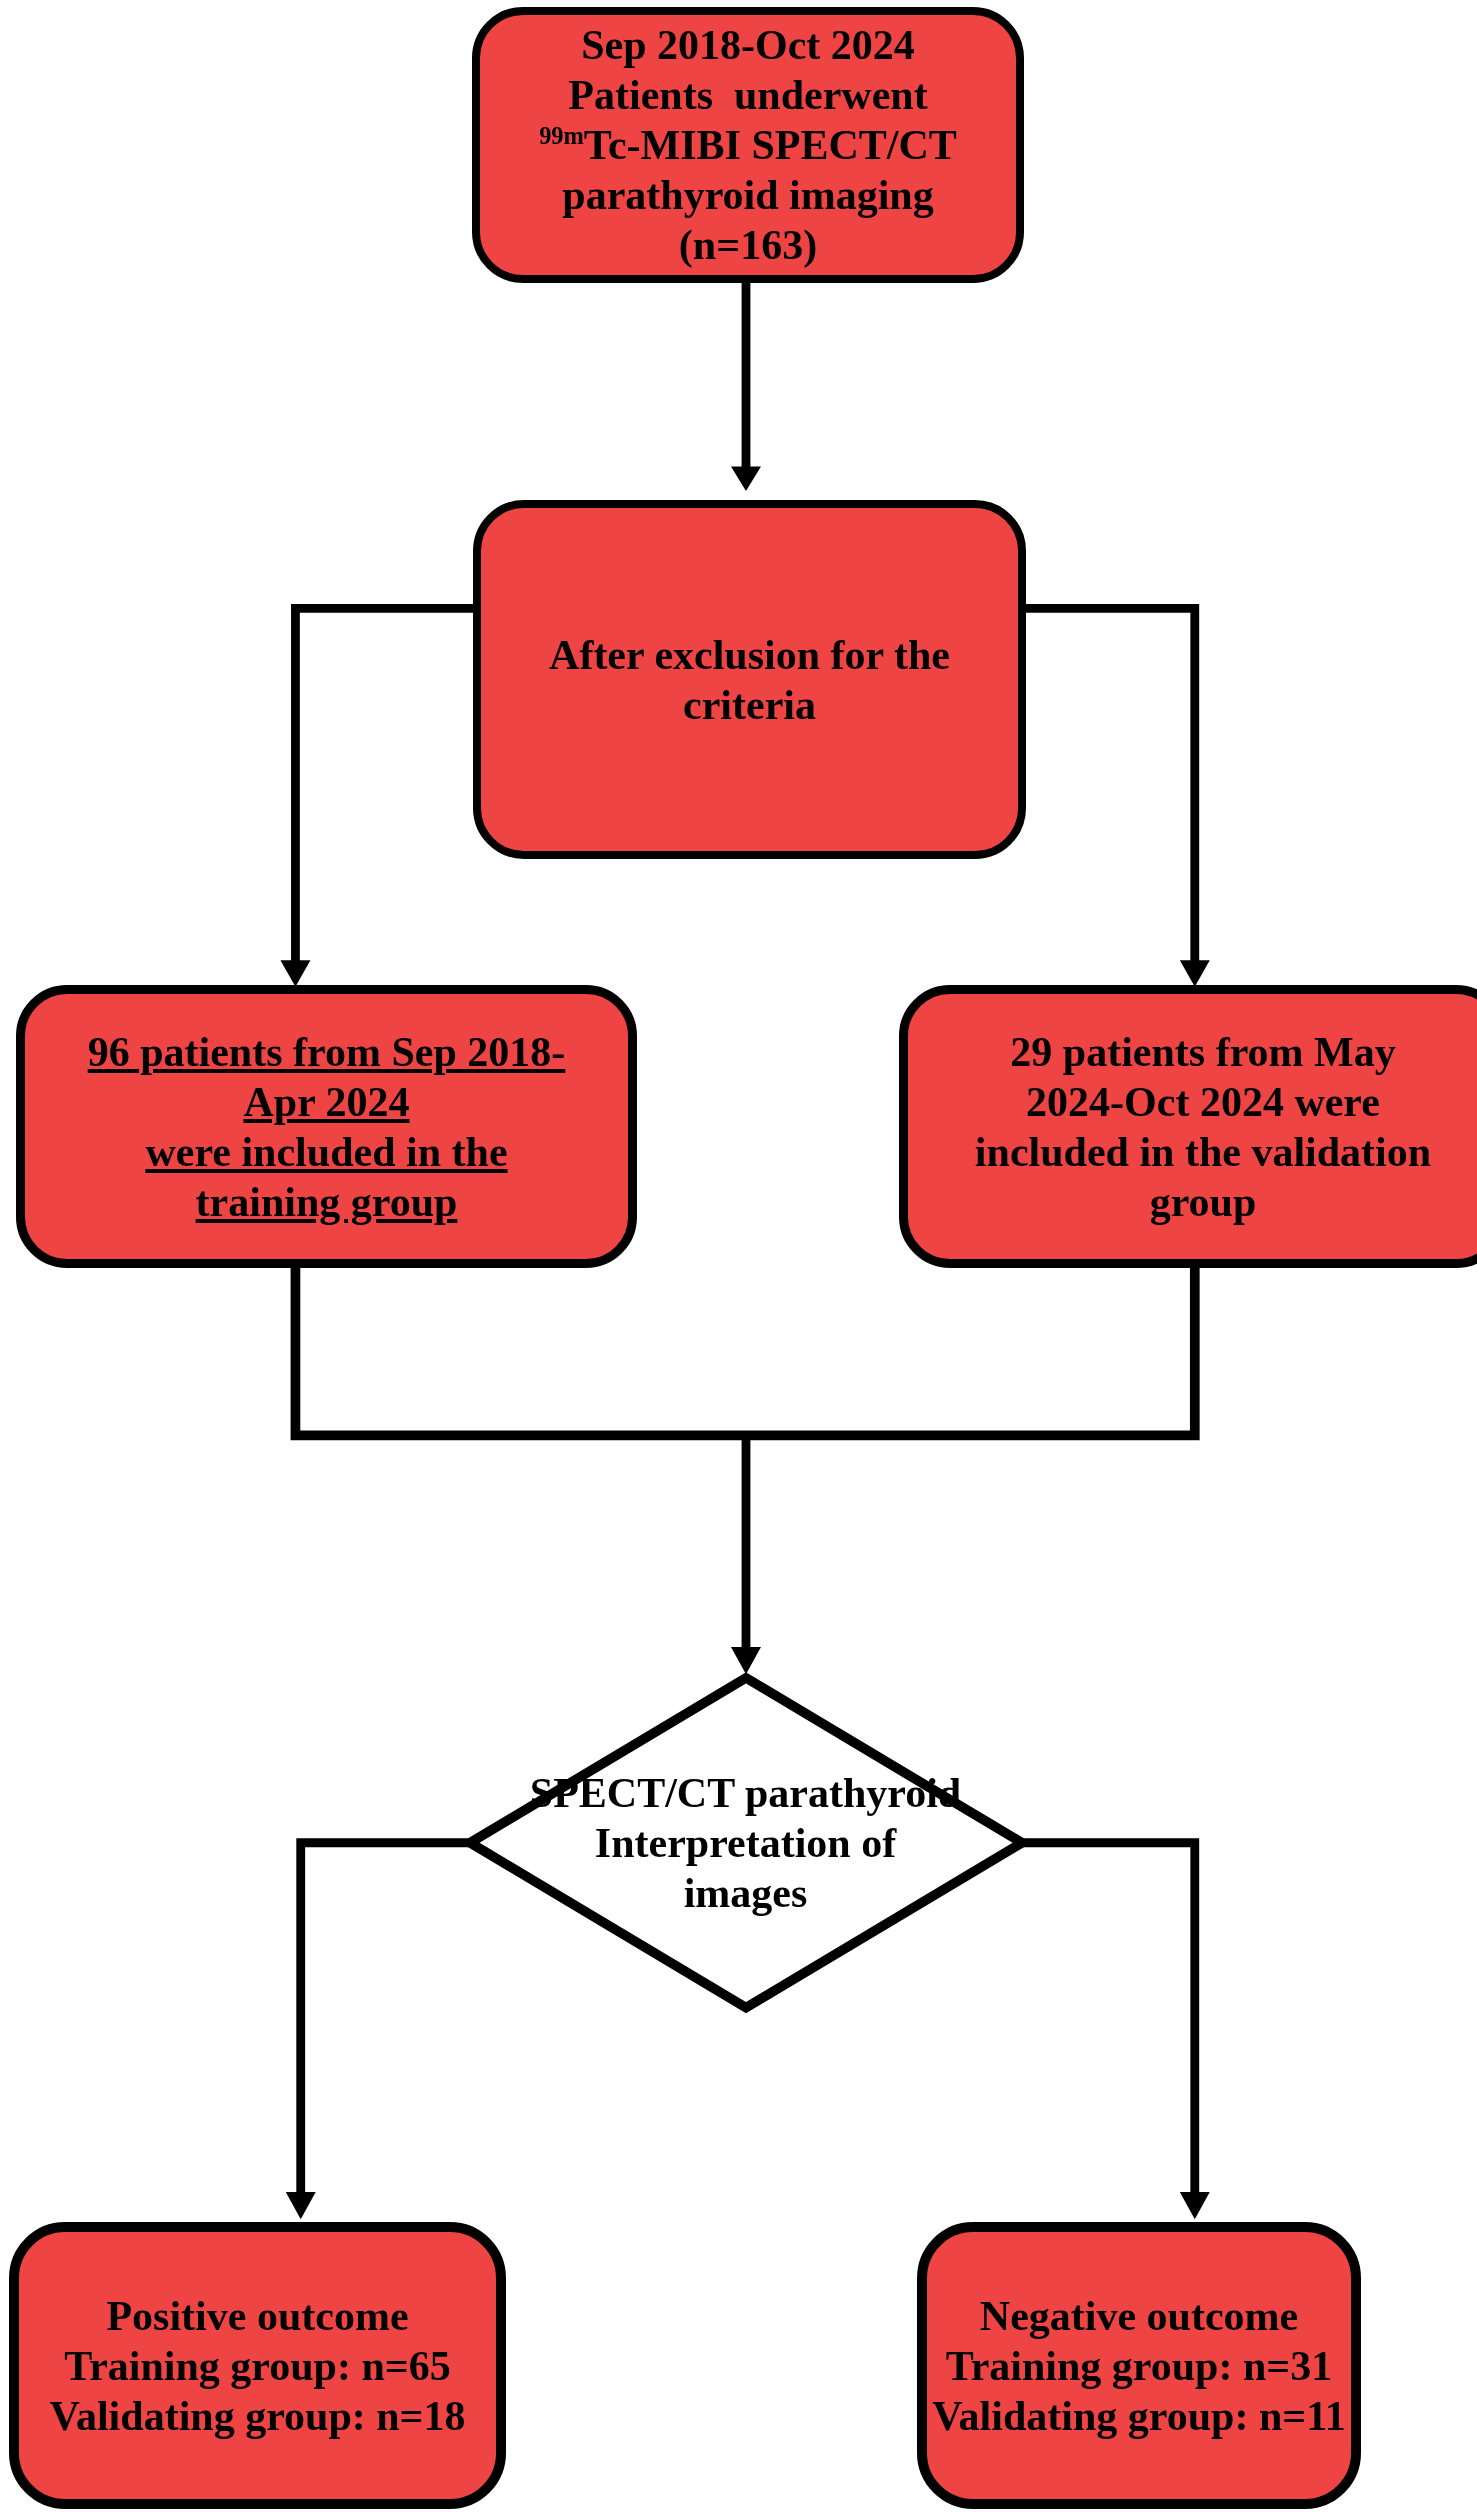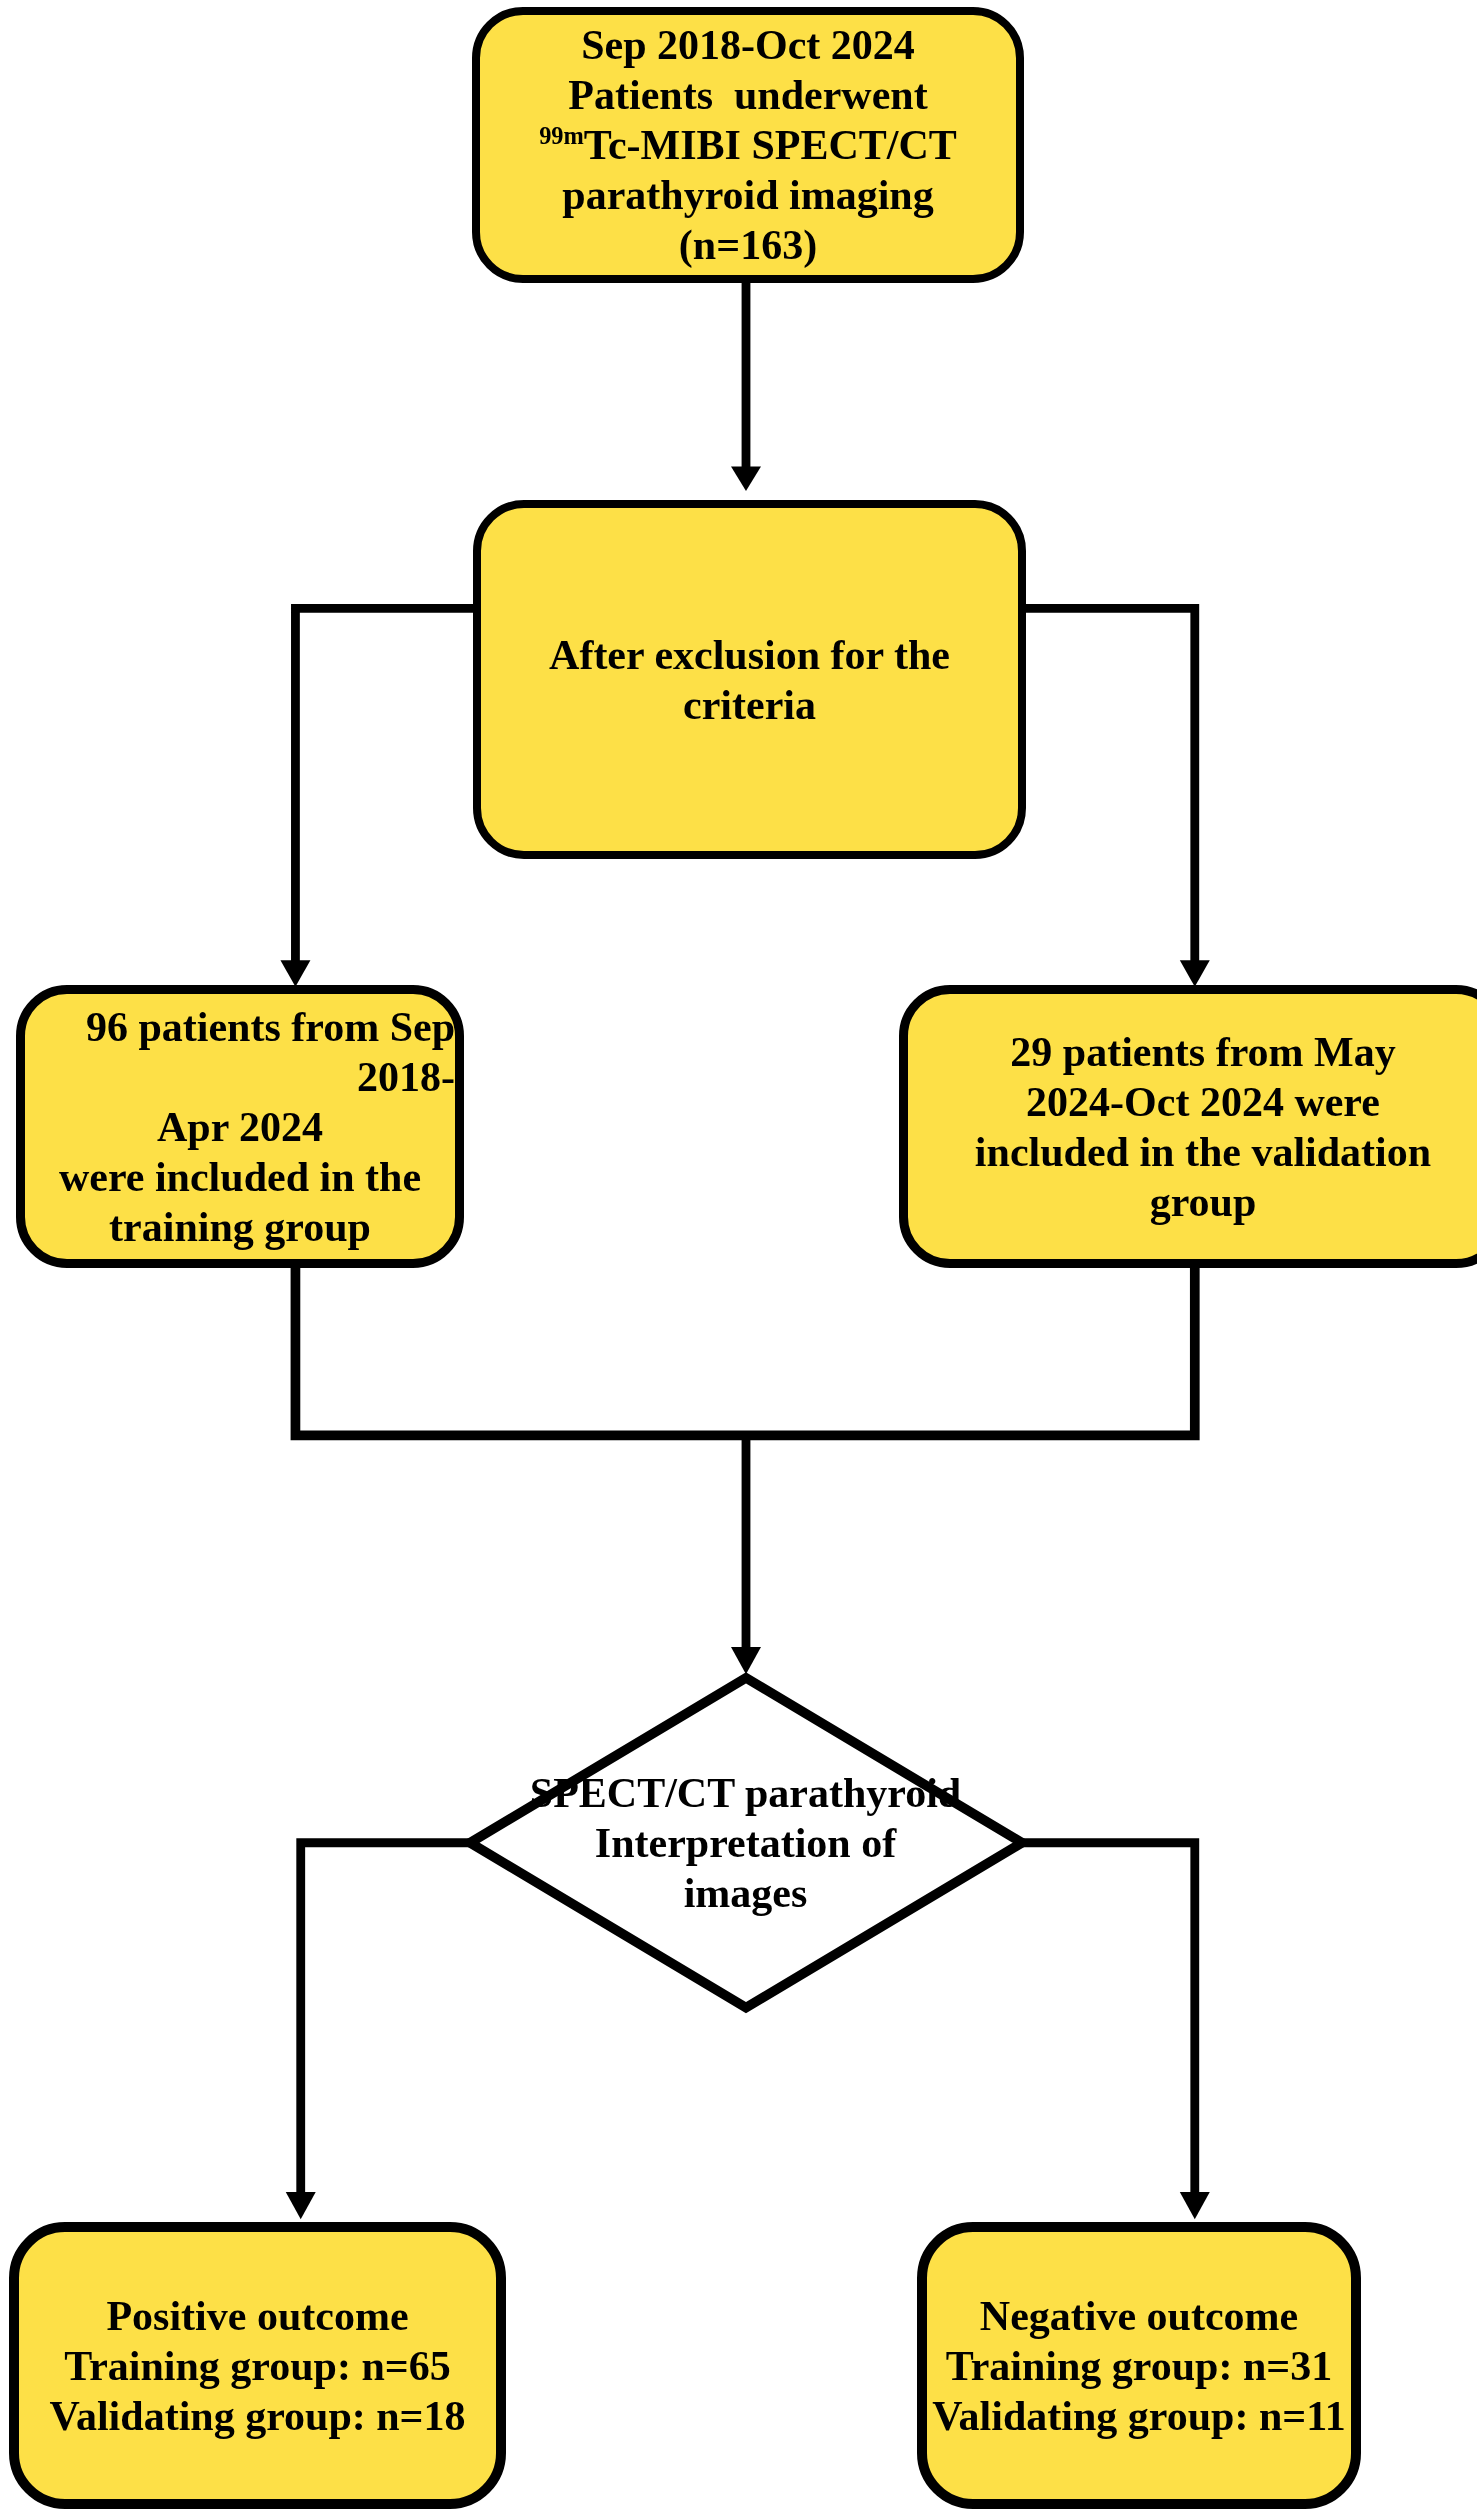--- a/index.html
+++ b/index.html
@@ -19,28 +19,28 @@
   #connector-layer {
     position: absolute;
     left: 0;
     top: 0;
     width: 1477px;
     height: 2512px;
   }
   .node {
     position: absolute;
     box-sizing: border-box;
-    background: #fde047;
+    background: #ef4444;
     border: 8.8px solid #000000;
     border-radius: 51px;
     display: flex;
     flex-direction: column;
     justify-content: center;
     align-items: center;
-    text-align: right;
+    text-align: center;
   }
   .node.mid { border-width: 9.7px; }
   .node.bottom { border-width: 10.6px; border-radius: 56px; }
   .tline {
     font-weight: bold;
     font-size: 42px;
     line-height: 50px;
     color: #000000;
     white-space: pre-wrap;
   }
@@ -55,21 +55,21 @@
     width: 529px;
     height: 155px;
     display: flex;
     flex-direction: column;
     justify-content: center;
     align-items: center;
     text-align: center;
   }
   #node-start      { left: 472px;  top: 7px;    width: 552px; height: 276px; }
   #node-exclusion  { left: 473px;  top: 500px;  width: 553px; height: 359px; }
-  #node-training   { left: 16px;   top: 985px; width: 448px; height: 283px; }
+  #node-training   { left: 16px;   top: 985px; width: 621px; height: 283px; text-decoration: underline; }
   #node-validation { left: 899px; top: 985px; width: 608px; height: 283px; }
   #node-positive   { left: 9px;   top: 2222px; width: 497px; height: 287px; }
   #node-negative   { left: 917px; top: 2222px; width: 444px; height: 287px; }
 </style>
 </head>
 <body>
 
 <div id="canvas">
 
   <svg id="connector-layer" viewBox="0 0 1675 2849" xmlns="http://www.w3.org/2000/svg">

